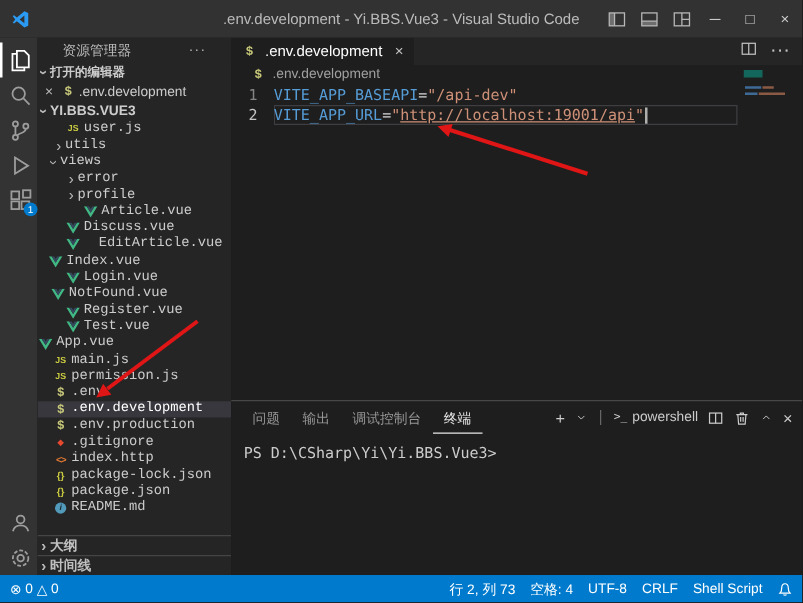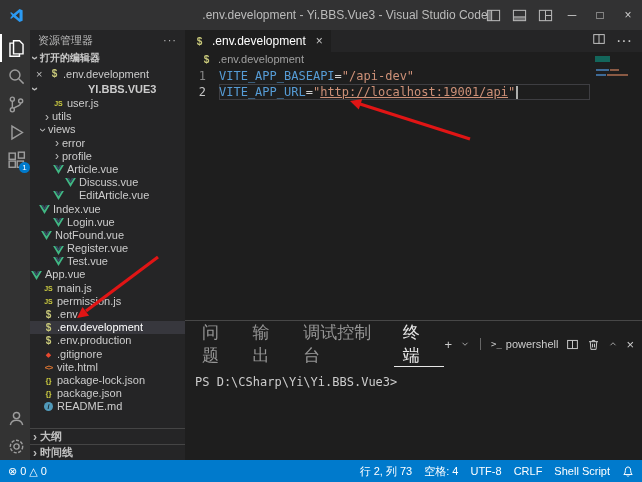--- a/index.html
+++ b/index.html
@@ -3,53 +3,53 @@
 <meta charset="utf-8">
 <style>
   * { margin:0; padding:0; box-sizing:border-box; }
   html,body { width:642px; height:482px; background:#1e1e1e; }
   body { font-family:"Liberation Sans","DejaVu Sans",sans-serif; }
   .window { position:relative; width:642px; height:482px; overflow:hidden; display:flex; flex-direction:column; background:#1e1e1e; }
 
   
   .titlebar { flex:0 0 30px; background:#323233; color:#cccccc; display:flex; align-items:center; position:relative; font-size:12px; }
   .vscode-logo { margin-left:9px; display:inline-flex; }
-  .tb-title { position:absolute; left:50%; transform:translateX(-50%); color:#bbbbbb; white-space:nowrap;margin-left:24px; }
+  .tb-title { position:absolute; left:50%; transform:translateX(-50%); color:#bbbbbb; white-space:nowrap; }
   .tb-actions { margin-left:auto; display:flex; align-items:center; }
   .tb-ic { width:26px; display:inline-flex; justify-content:center; align-items:center; height:30px; }
   .tb-ic svg { stroke:#b8b8b8; fill:none; stroke-width:1.1; }
   .win-btn { width:28px; height:30px; display:inline-flex; justify-content:center; align-items:center; font-size:12px; color:#cccccc; }
 
   
   .main { flex:1; display:flex; min-height:0; }
 
   
   .activitybar { flex:0 0 30px; background:#333333; display:flex; flex-direction:column; align-items:center; padding-top:4px; }
   .ab-item { width:30px; height:28px; display:flex; justify-content:center; align-items:center; position:relative; border-left:2px solid transparent; }
   .ab-item svg { stroke:#9d9d9d; fill:none; stroke-width:1.2; }
   .ab-item.active { border-left-color:#ffffff; }
   .ab-item.active svg { stroke:#ffffff; }
   .ab-spacer { flex:1; }
   .badge { position:absolute; right:0; bottom:1px; min-width:11px; height:11px; border-radius:6px; background:#007acc; color:#fff; font-size:8px; line-height:11px; text-align:center; padding:0 2px; }
 
   
   .sidebar { flex:0 0 155px; background:#252526; color:#cccccc; display:flex; flex-direction:column; font-size:11px; overflow:hidden; }
-  .sb-title { flex:0 0 20px; display:flex; align-items:center; padding:0 8px; color:#bbbbbb; }
+  .sb-title { flex:0 0 20px; display:flex; align-items:center; padding:0 20px; color:#bbbbbb; }
   .sb-title .more { margin-left:auto; color:#bbbbbb; letter-spacing:1px; }
   .sb-header { flex:0 0 16px; display:flex; align-items:center; font-weight:bold; font-size:10px; color:#cccccc; }
-  .sb-header.project { font-size:11px; flex:0 0 16px;gap:48px; }
+  .sb-header.project { font-size:11px; flex:0 0 16px; }
   .sb-footer-header { flex:0 0 16px; display:flex; align-items:center; font-weight:bold; border-top:1px solid rgba(128,128,128,.35); color:#c0c0c0; }
   .chev { display:inline-block; width:10px; flex:0 0 10px; text-align:center; color:#bbbbbb; font-size:12px; line-height:1; }
   .chev.open { transform:rotate(90deg); }
   .oe-item { flex:0 0 15px; display:flex; align-items:center; padding-left:6px; }
   .oe-close { width:12px; color:#bdbdbd; font-size:11px; }
   .tree { flex:1; overflow:hidden; }
   .tree-item { height:13.2px; line-height:13.2px; display:flex; align-items:center; white-space:nowrap; color:#cccccc; cursor:pointer; }
   .tree-item.selected { background:#37373d; color:#ffffff; }
-  .ti-label { overflow:hidden; text-overflow:ellipsis; }
+  .ti-label { overflow:hidden; text-overflow:ellipsis;font-family:Liberation Mono, monospace; }
   .fi { display:inline-flex; width:13px; flex:0 0 13px; justify-content:center; align-items:center; margin-right:2px; font-weight:bold; font-style:normal; }
   .fi-js { color:#cbcb41; font-size:7px; }
   .fi-env { color:#c8c87a; font-size:10px; font-weight:bold; }
   .fi-git { color:#e8492f; font-size:7px; }
   .fi-html { color:#e37933; font-size:8px; letter-spacing:-1px; }
   .fi-json { color:#cbcb41; font-size:8px; }
   .fi-info { background:#519aba; border-radius:50%; width:9px; height:9px; flex:0 0 9px; font-size:7px; font-style:italic; color:#1e2a33; margin:0 4px 0 2px; justify-content:center; }
 
   
   .editorcol { flex:1; min-width:0; display:flex; flex-direction:column; background:#1e1e1e; }
@@ -75,21 +75,21 @@
   .minimap { position:absolute; top:0; right:0; width:48px; height:100%; }
   .mm-row { display:flex; gap:1px; height:2px; margin:3px 0 3px 2px; }
   .mm-row i { display:block; height:2px; }
   .mm-b { background:#3e6a96; }
   .mm-o { background:#8a5a44; }
 
   
   .panel { flex:0 0 140px; border-top:1px solid #474747; display:flex; flex-direction:column; background:#1e1e1e; }
   .panel-header { flex:0 0 26px; display:flex; align-items:center; padding:0 8px; }
   .panel-tabs { display:flex; align-items:center; height:100%; }
-  .panel-tab { padding:0 9px; font-size:17px; color:#969696; height:100%; display:inline-flex; align-items:center; cursor:pointer; }
+  .panel-tab { padding:0 9px; font-size:11px; color:#969696; height:100%; display:inline-flex; align-items:center; cursor:pointer; }
   .panel-tab.active { color:#e7e7e7; box-shadow:inset 0 -1px 0 #e7e7e7; }
   .panel-actions { margin-left:auto; display:flex; align-items:center; gap:8px; color:#cccccc; }
   .panel-actions svg { stroke:#cccccc; fill:none; stroke-width:1.2; }
   .pa-ic { display:inline-flex; align-items:center; justify-content:center; font-size:13px; }
   .pa-divider { width:1px; height:12px; background:#666; margin:0 2px; }
   .shell-item { display:inline-flex; align-items:center; gap:4px; font-size:11px; color:#cccccc; }
   .shell-ic { font-family:"DejaVu Sans Mono",monospace; font-size:9px; color:#cccccc; }
   .terminal { flex:1; padding:8px 10px; font-family:"DejaVu Sans Mono","Liberation Mono",monospace; font-size:12px; color:#cccccc; }
 
   
@@ -225,28 +225,28 @@
             <span class="ti-label">views</span>
           </div>
           <div class="tree-item" style="padding-left: 22px;">
             <span class="chev">›</span>
             <span class="ti-label">error</span>
           </div>
           <div class="tree-item" style="padding-left: 22px;">
             <span class="chev">›</span>
             <span class="ti-label">profile</span>
           </div>
-          <div class="tree-item" style="padding-left: 22px;">
+          <div class="tree-item" style="padding-left: 36px;">
             <svg class="fi" width="11" height="9" viewBox="0 0 12 10">
               <polygon points="0,0 2.4,0 6,5.8 9.6,0 12,0 6,10" fill="#41b883"></polygon>
               <polygon points="2.4,0 4.6,0 6,2.4 7.4,0 9.6,0 6,5.8" fill="#35495e"></polygon>
             </svg>
             <span class="ti-label">Article.vue</span>
           </div>
-          <div class="tree-item" style="padding-left: 34px;">
+          <div class="tree-item" style="padding-left: 22px;">
             <svg class="fi" width="11" height="9" viewBox="0 0 12 10">
               <polygon points="0,0 2.4,0 6,5.8 9.6,0 12,0 6,10" fill="#41b883"></polygon>
               <polygon points="2.4,0 4.6,0 6,2.4 7.4,0 9.6,0 6,5.8" fill="#35495e"></polygon>
             </svg>
             <span class="ti-label">Discuss.vue</span>
           </div>
           <div class="tree-item" style="padding-left: 22px; gap: 12px;">
             <svg class="fi" width="11" height="9" viewBox="0 0 12 10">
               <polygon points="0,0 2.4,0 6,5.8 9.6,0 12,0 6,10" fill="#41b883"></polygon>
               <polygon points="2.4,0 4.6,0 6,2.4 7.4,0 9.6,0 6,5.8" fill="#35495e"></polygon>
@@ -314,21 +314,21 @@
           <div class="tree-item" style="padding-left: 12px;">
             <span class="fi fi-env">$</span>
             <span class="ti-label">.env.production</span>
           </div>
           <div class="tree-item" style="padding-left: 12px;">
             <span class="fi fi-git">◆</span>
             <span class="ti-label">.gitignore</span>
           </div>
           <div class="tree-item" style="padding-left: 12px;">
             <span class="fi fi-html">&lt;&gt;</span>
-            <span class="ti-label">vite.html</span>
+            <span class="ti-label">index.http</span>
           </div>
           <div class="tree-item" style="padding-left: 12px;">
             <span class="fi fi-json">{}</span>
             <span class="ti-label">package-lock.json</span>
           </div>
           <div class="tree-item" style="padding-left: 12px;">
             <span class="fi fi-json">{}</span>
             <span class="ti-label">package.json</span>
           </div>
           <div class="tree-item" style="padding-left: 12px;">

